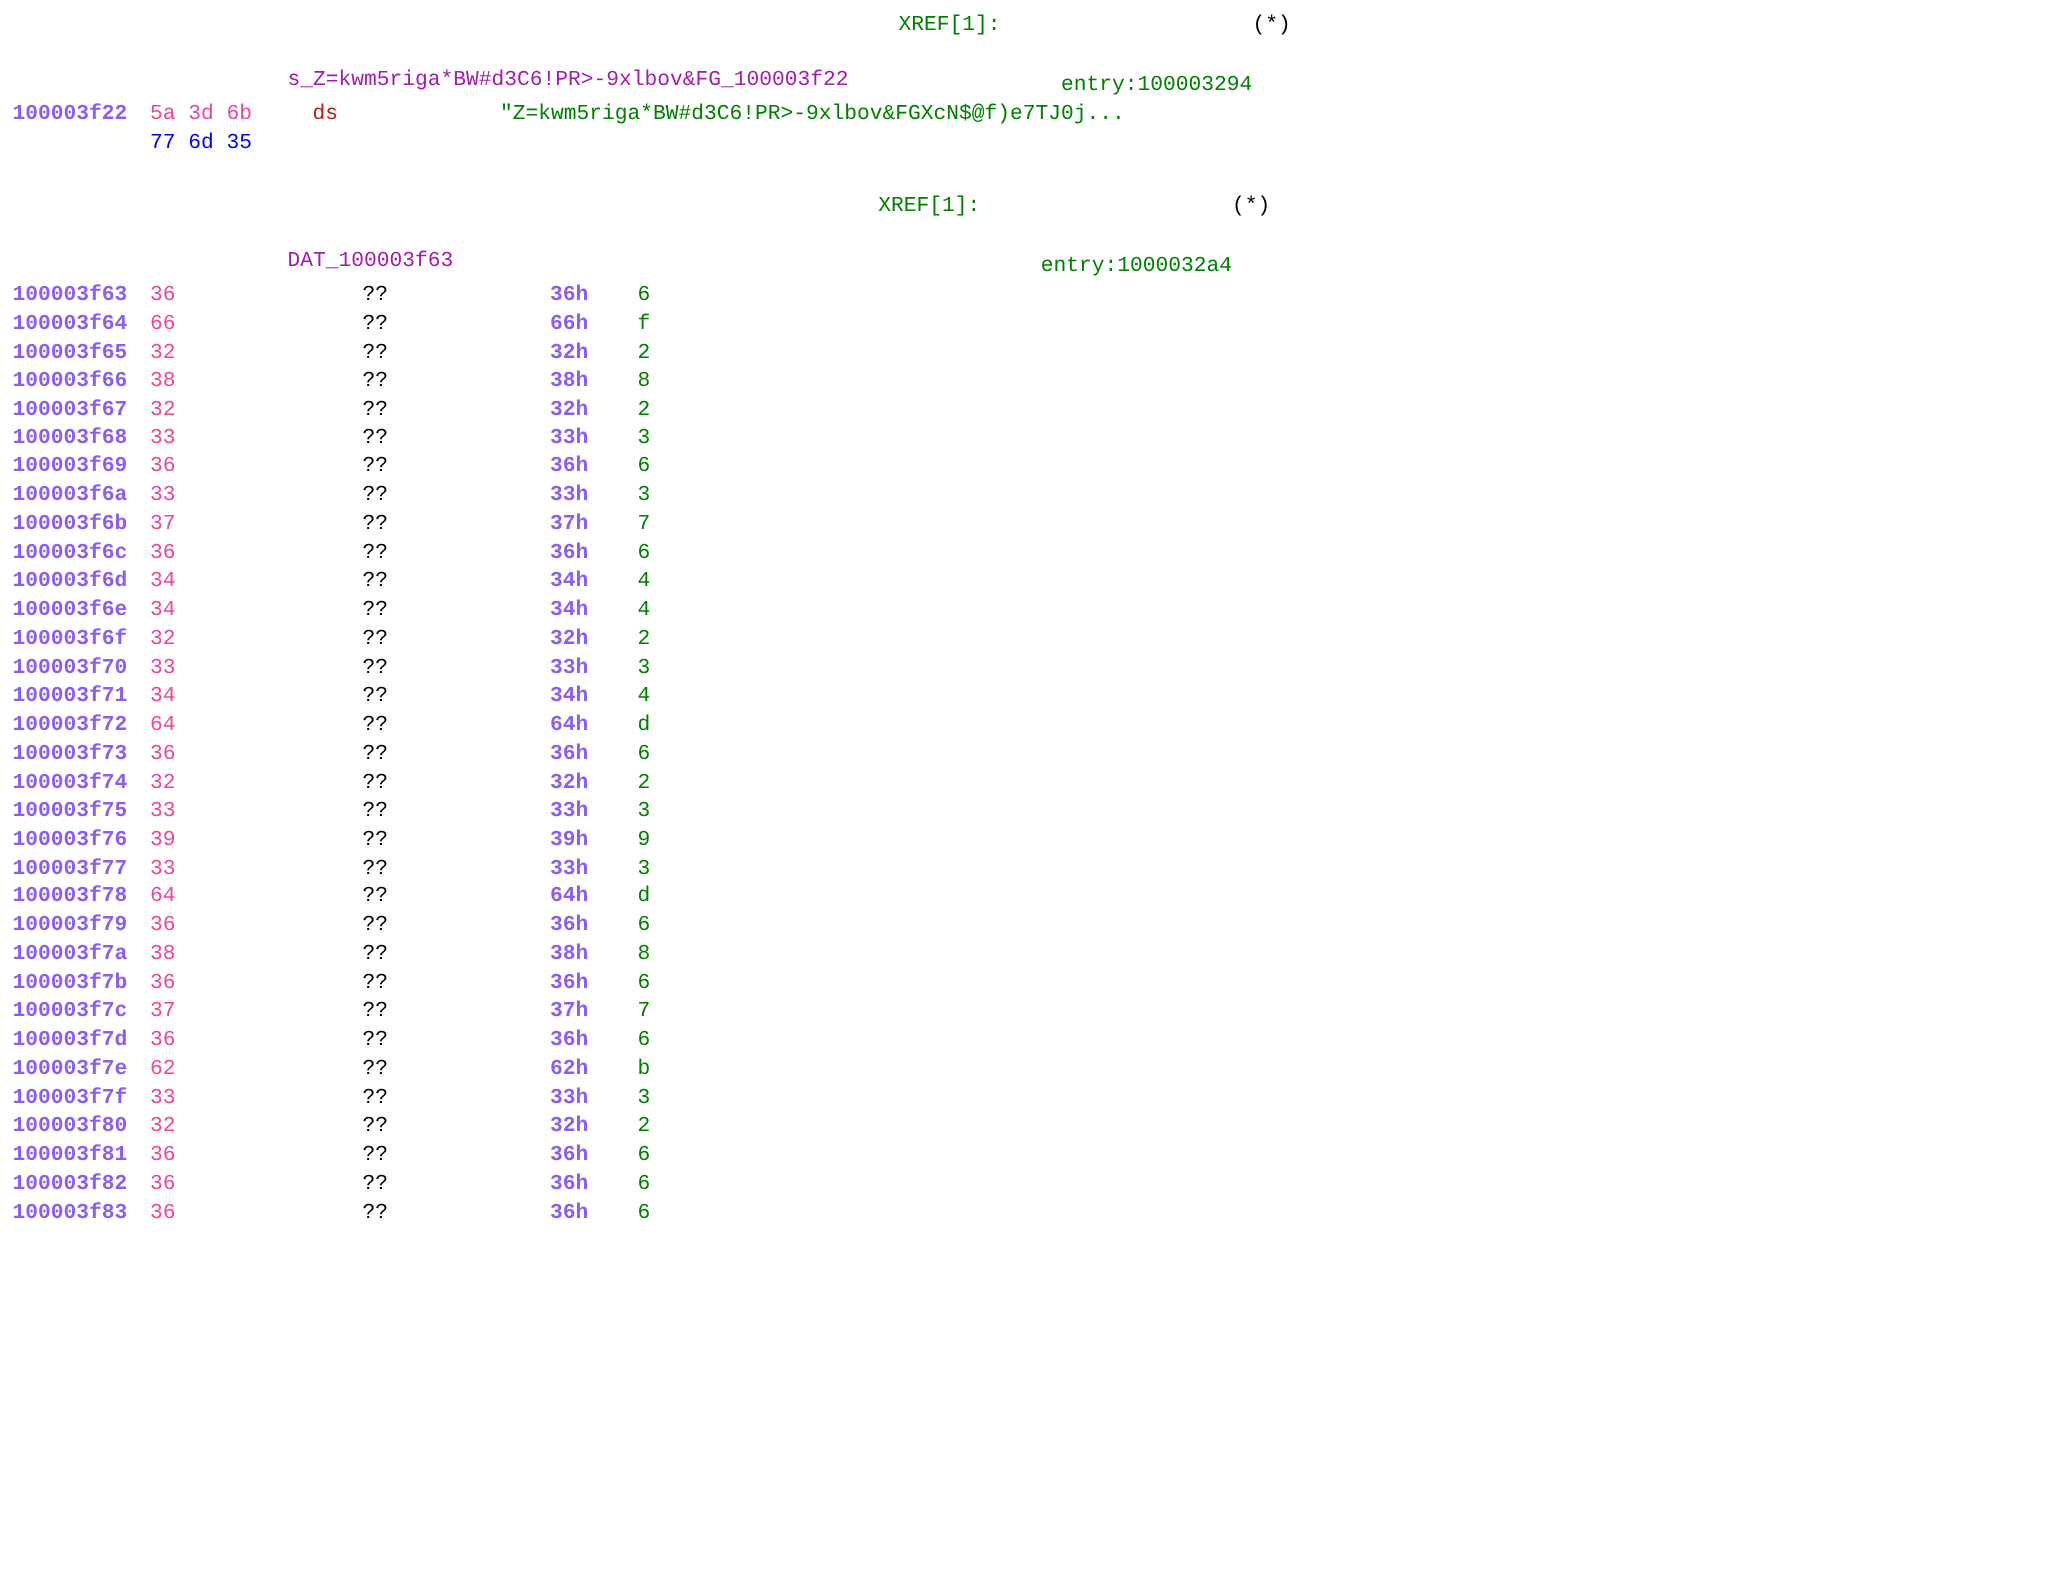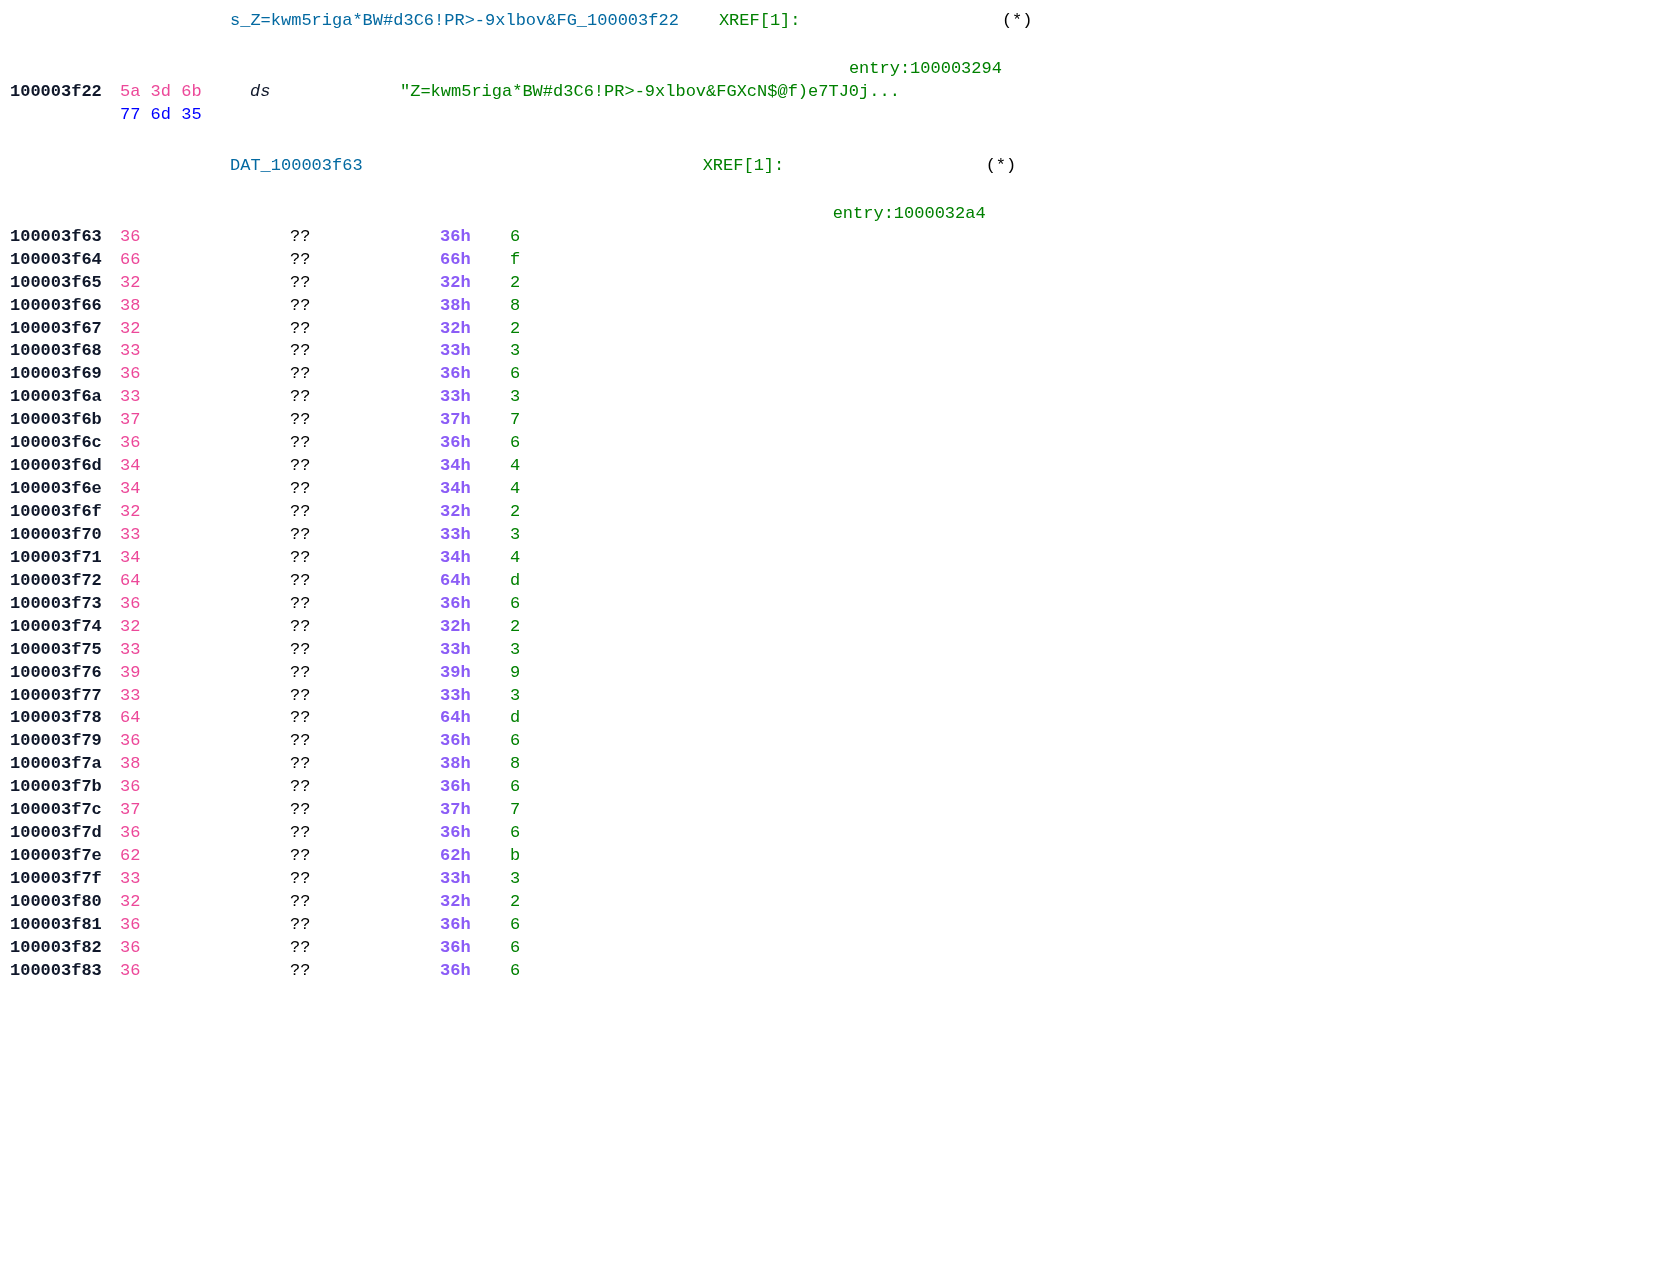--- a/index.html
+++ b/index.html
@@ -6,26 +6,26 @@
       margin: 0;
       padding: 10px 10px;
       background: #ffffff;
       font-family: "Menlo", "Consolas", "Courier New", monospace;
       font-size: 17px;
       line-height: 1.35;
       color: #000;
       white-space: nowrap;
     }
     .row { display: flex; }
-    .addr { color: #0f172a; font-weight: bold; width: 110px; }
+    .addr { color: #8b5cf6; font-weight: bold; width: 110px; }
     .bytes { color: #ec4899; width: 110px; }
     .bytes2 { color: #0000ff; padding-left: 110px; }
     .constbytes { color: #757575; padding-left: 5px;}
-    .label { color: #0369a1; }
-    .mnemonic { color: #0f172a; width: 150px; padding-left: 20px; font-style: italic;}
+    .label { color: #a21caf; margin-top: 44px; }
+    .mnemonic { color: #b91c1c; width: 150px; padding-left: 20px;}
     .opstr { color: #008000; }
     .ophex { color: #8b5cf6; width: 70px; font-weight: bold; }
     .opchar { color: #008000; width:40px; }
     .xref-lbl { color: #008000; padding-left: 100px; width: 130px; }
     .xref-lbl2 { color: #008000; padding-left: 340px; width: 130px; }
     .xref-val { color: #008000; margin-top: 48px; }
     .xref-star { color: #000; }
     .blank { height: 14px; }
     .labelpad { padding-left: 220px; display:inline-block; }
     .dsrow .addr { width:110px;}

